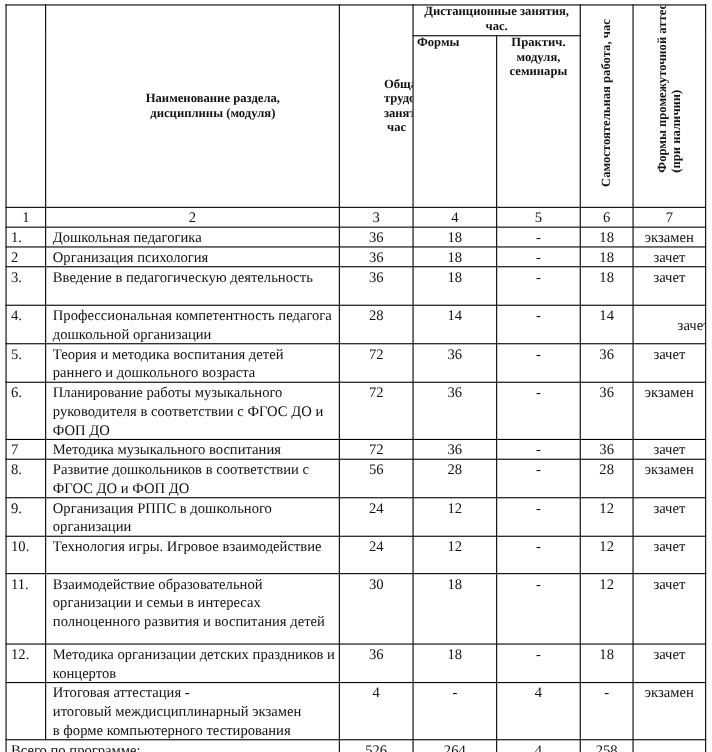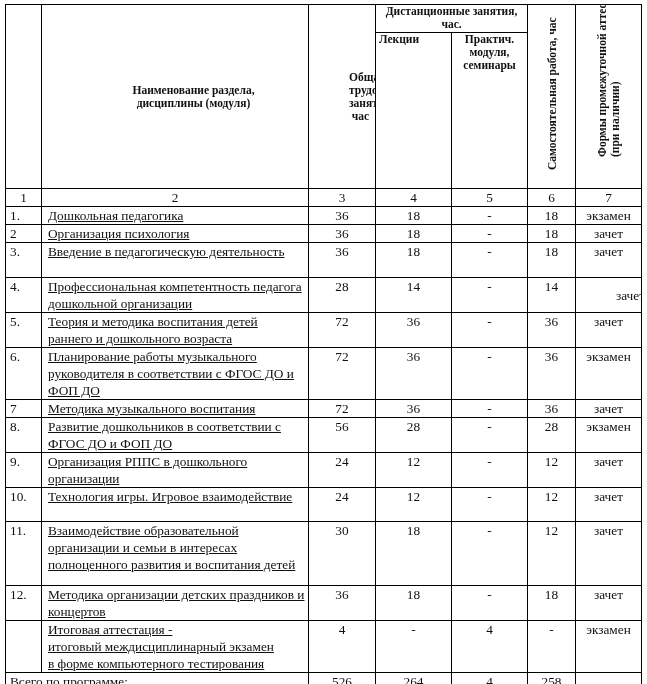--- a/index.html
+++ b/index.html
@@ -9,21 +9,21 @@
           table-layout: fixed; width: 636px; font-size: 13.3px; line-height: 17px; }
   td { border: 1.3px solid #000; padding: 0 3px; vertical-align: top; overflow: hidden; }
   .c { text-align: center; }
   .hdr { font-size: 11.5px; line-height: 13px; font-weight: bold; }
   .mid { vertical-align: middle; padding-left: 40px; }
   .vert-wrap { height: 180px; position: relative; }
   .vert { position: absolute; left: 50%; bottom: 2px; transform-origin: 0 0;
           transform: rotate(-90deg) translateY(-50%); white-space: nowrap;
           font-size: 11.5px; line-height: 13px; text-align: left; }
   .num { padding-left: 4px; }
-  .name { padding-left: 6px; text-decoration: underline; }
+  .name { padding-left: 6px; }
   .total { padding-left: 4px; }
 </style>
 </head>
 <body>
 
 <table>
   <colgroup>
     <col style="width:36px">
     <col style="width:267px">
     <col style="width:67px">
@@ -62,21 +62,21 @@
       <div class="vert-wrap">
         <div class="vert" style="bottom:2px;">
           <div>Формы промежуточной аттестации</div>
           <div>(при наличии)</div>
         </div>
       </div>
     </td>
   </tr>
 
   <tr style="height:156px">
-    <td class="hdr">Лекции</td>
+    <td class="hdr">Формы</td>
     <td class="c hdr">
       <div>Практич.</div>
       <div>модуля,</div>
       <div>семинары</div>
     </td>
   </tr>
 
   <tr style="height:17px">
     <td class="c">1</td>
     <td class="c">2</td>

